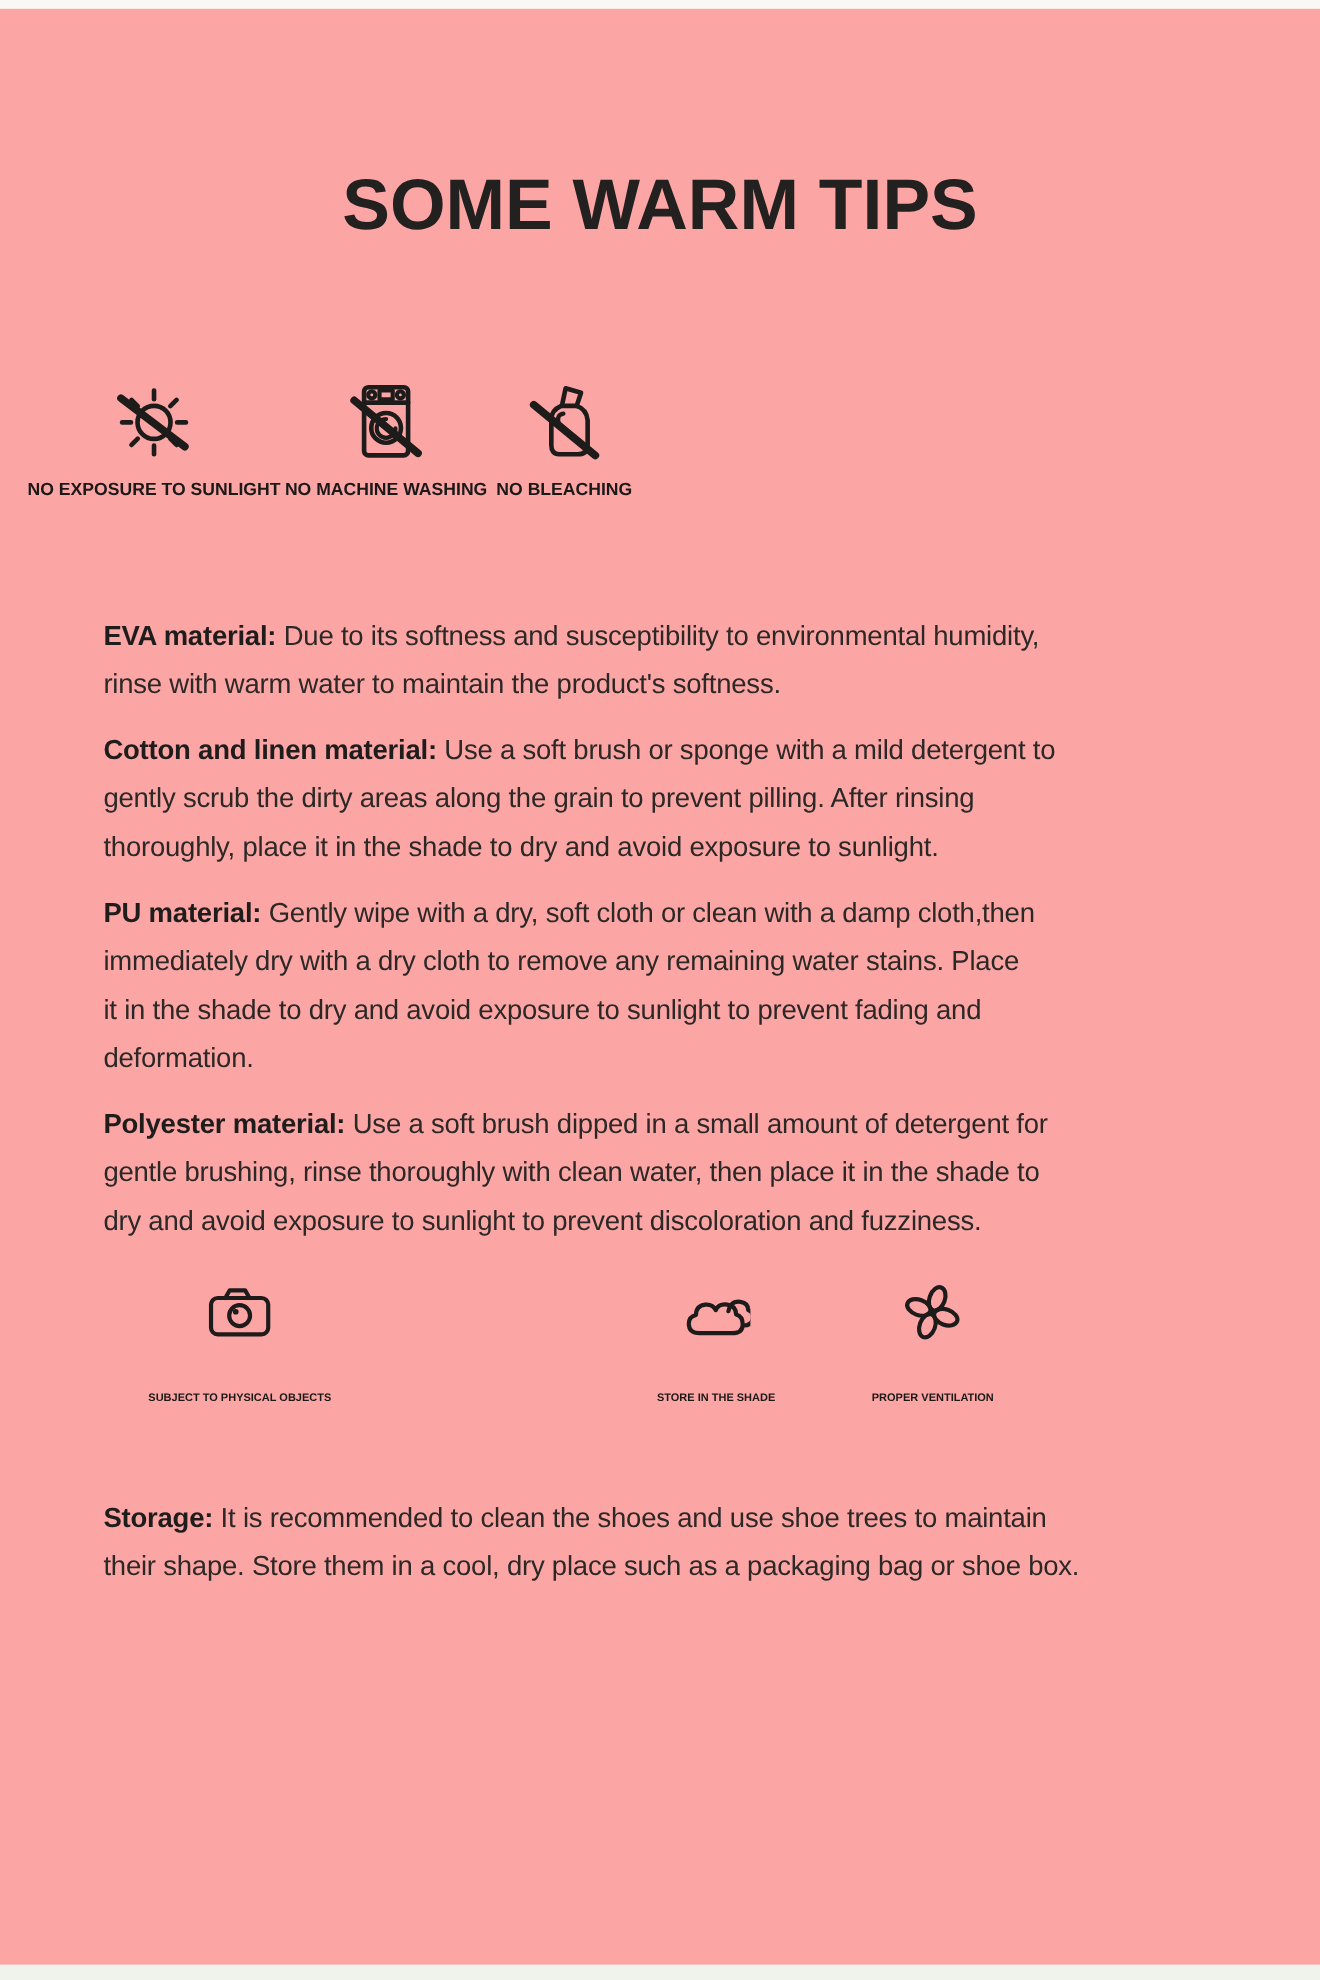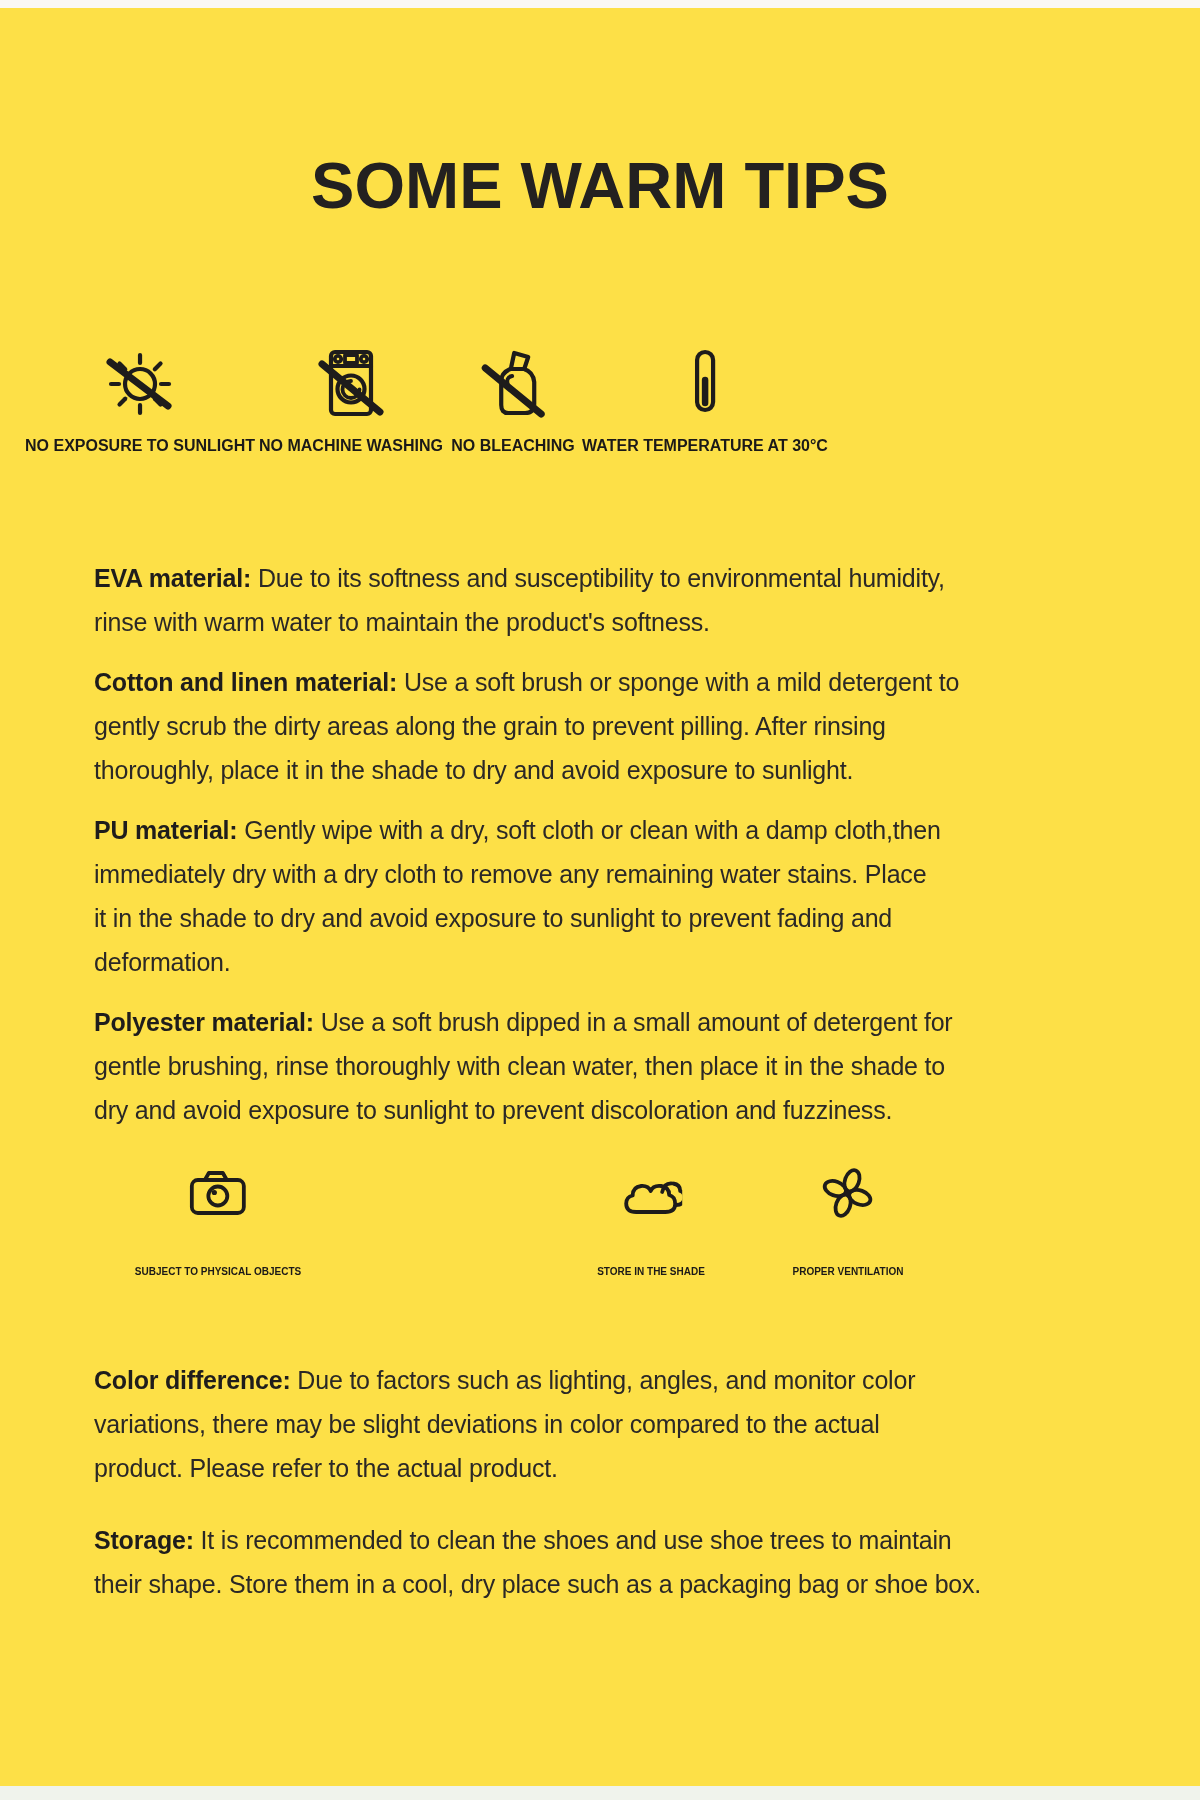--- a/index.html
+++ b/index.html
@@ -1,20 +1,20 @@
 <!DOCTYPE html>
 <html><head>
 <meta charset="utf-8">
 <style>
   html, body { margin: 0; padding: 0; }
   .page {
     position: relative;
     width: 1200px;
     height: 1800px;
-    background: #fde047;
+    background: #fca5a5;
     overflow: hidden;
     font-family: "Liberation Sans", sans-serif;
     color: #2b2826;
   }
   .edge-top {
     position: absolute; top: 0; left: 0; right: 0; height: 8px;
     background: #faf8f5;
   }
   .edge-bottom {
     position: absolute; bottom: 0; left: 0; right: 0; height: 14px;
@@ -121,29 +121,20 @@
         <svg width="72" height="80" viewBox="0 0 72 80">
           <polyline class="s" points="34,23 37,9 51,13 47,25"></polyline>
           <path class="s" d="M33,25 L47,25 Q56,28 57,38 L57,60 Q57,69 48,69 L31,69 Q24,69 24,61 L24,37 Q24,29 33,25 Z"></path>
           <path class="s thin" d="M31,42 Q28,33 35,32"></path>
           <line class="slash" x1="8" y1="24" x2="64" y2="70"></line>
         </svg>
       </span>
       <span class="icon-label">NO BLEACHING</span>
     </div>
 
-    <div class="icon-col" style="left:705px">
-      <span class="icon-box">
-        <svg width="40" height="72" viewBox="0 0 40 72">
-          <rect class="s" x="12" y="4" width="16" height="58" rx="8"></rect>
-          <line x1="20" y1="32" x2="20" y2="55" stroke="#1e1c1b" stroke-width="6.5" stroke-linecap="round"></line>
-        </svg>
-      </span>
-      <span class="icon-label">WATER TEMPERATURE AT 30°C</span>
-    </div>
 
   </div>
 
   <div class="tips tips1">
     <p class="tip"><b>EVA material:</b><span> Due to its softness and susceptibility to environmental humidity,
 rinse with warm water to maintain the product's softness.</span></p>
     <p class="tip"><b>Cotton and linen material:</b><span> Use a soft brush or sponge with a mild detergent to
 gently scrub the dirty areas along the grain to prevent pilling. After rinsing
 thoroughly, place it in the shade to dry and avoid exposure to sunlight.</span></p>
     <p class="tip"><b>PU material:</b><span> Gently wipe with a dry, soft cloth or clean with a damp cloth,then
@@ -188,21 +179,18 @@
         <svg width="62" height="46" viewBox="0 0 62 46">
           <path class="s thin" d="M42,22 Q44,12 53,13.5 Q60,14.5 60,21 Q65,22.5 64,29 Q63,35 56,35"></path>
           <path class="s thin" d="M16,42 Q6,42 6,33.5 Q6,27 12.5,25.5 Q12.5,17 21,16 Q28,15.5 30.5,21 Q33,15 41,16 Q49,17 49,25 Q55,26.5 55,34 Q55,42 45,42 Z"></path>
         </svg>
       </span>
       <span class="icon-label">STORE IN THE SHADE</span>
     </div>
   </div>
 
   <div class="tips tips2">
-    <p class="tip"><b>Color difference:</b><span> Due to factors such as lighting, angles, and monitor color
-variations, there may be slight deviations in color compared to the actual
-product. Please refer to the actual product.</span></p>
     <p class="tip"><b>Storage:</b><span> It is recommended to clean the shoes and use shoe trees to maintain
 their shape. Store them in a cool, dry place such as a packaging bag or shoe box.</span></p>
   </div>
 
   <div class="edge-bottom"></div>
 </div>
 
 </body></html>

